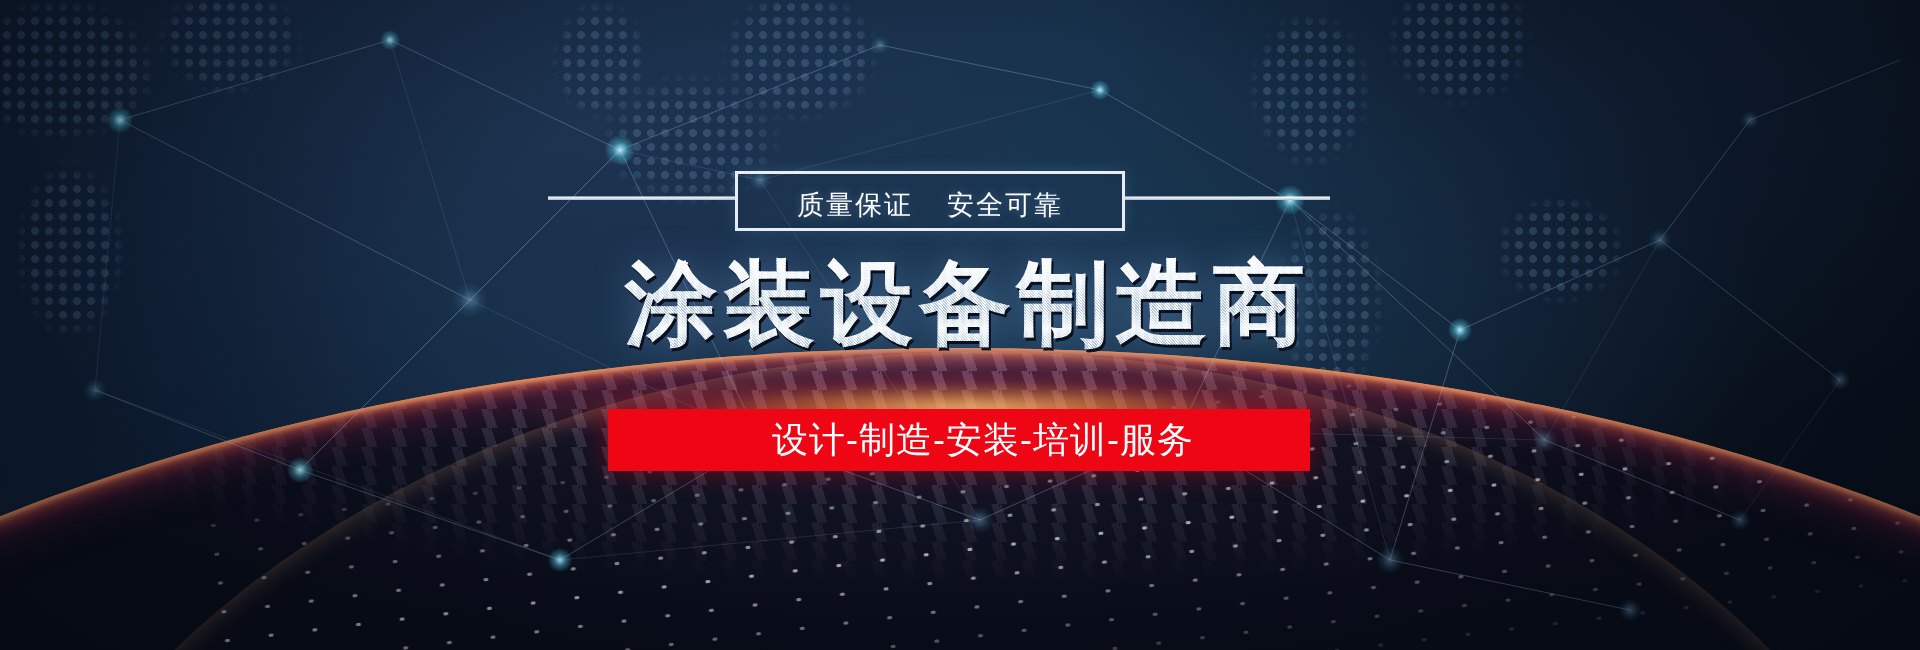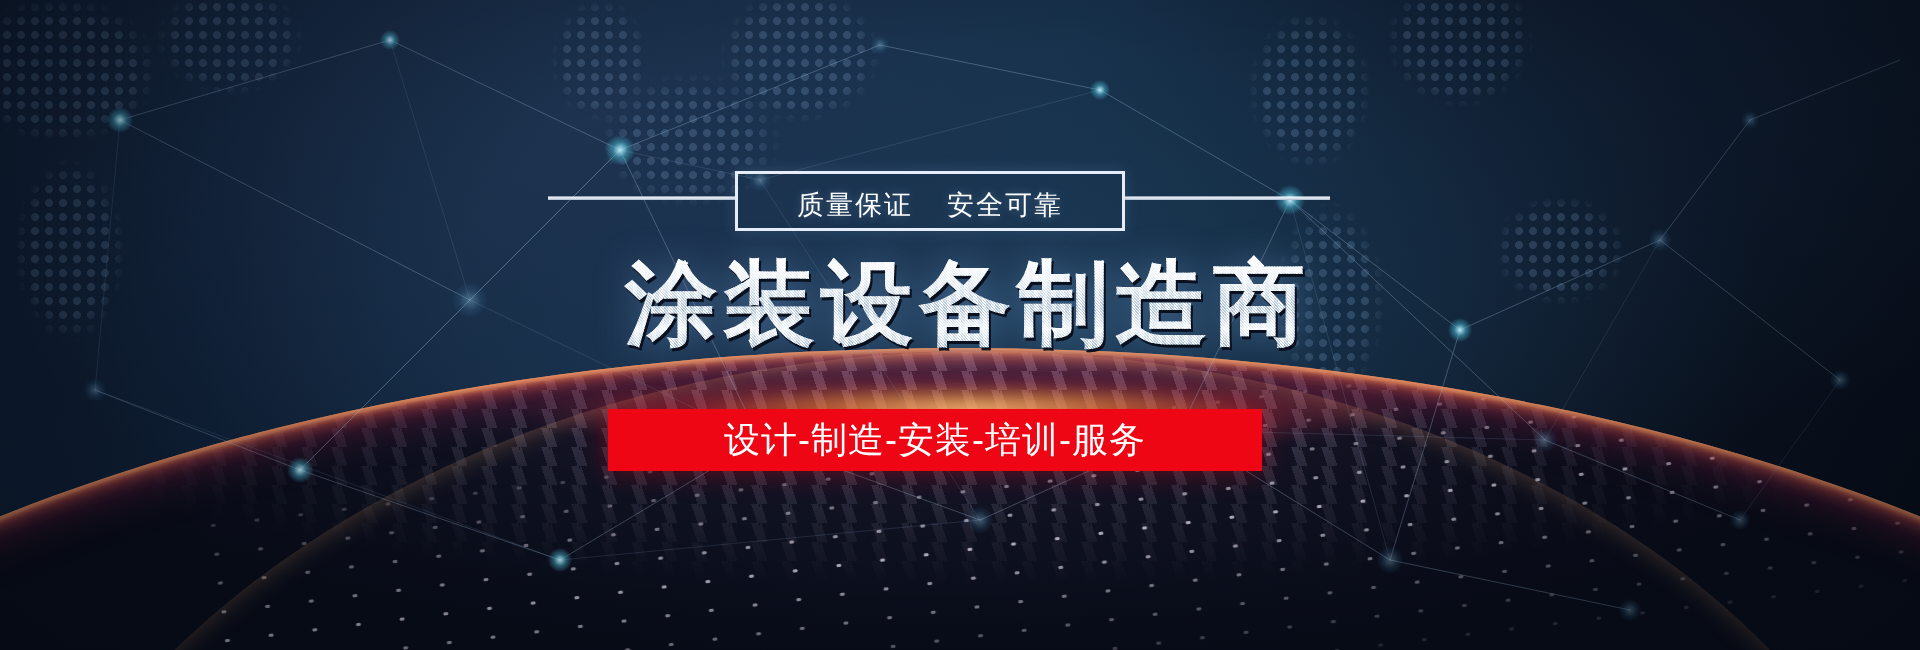--- a/index.html
+++ b/index.html
@@ -205,20 +205,21 @@
     position: absolute;
     left: 608px;
     top: 409px;
     width: 654px;
     height: 62px;
     background: #ee0615;
     display: flex;
     align-items: center;
     justify-content: center;
     box-shadow: 0 0 28px rgba(238,6,21,.38);
+    padding-left: 48px;
   }
   .ribbon span {
     color: #ffffff;
     font-size: 36px;
     font-weight: 500;
     letter-spacing: 1px;
     line-height: 1;
     white-space: nowrap;
   }
 

